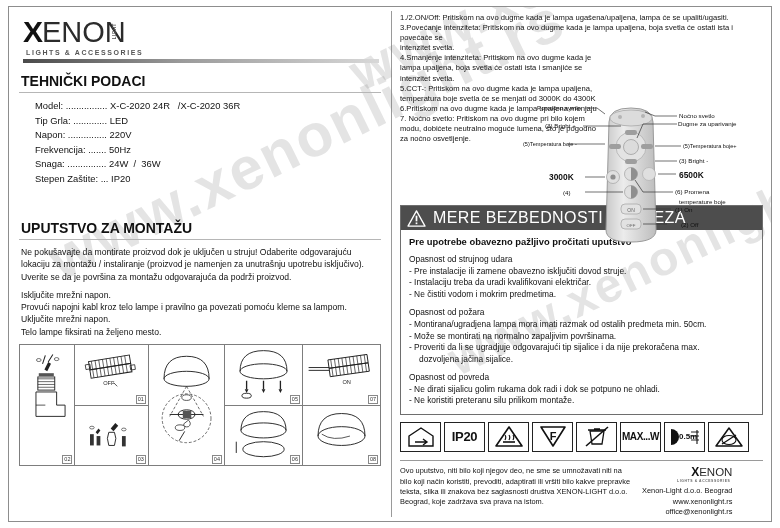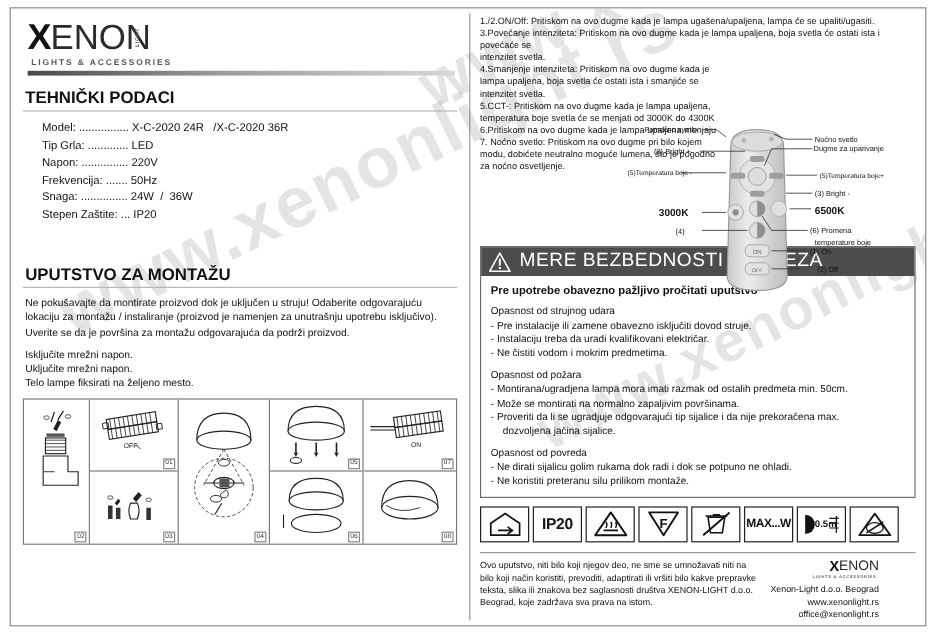--- a/index.html
+++ b/index.html
@@ -143,20 +143,21 @@
       <div class="spec-row"><span class="k">Snaga: ...............</span> <span>24W  /  36W</span></div>
       <div class="spec-row"><span class="k">Stepen Zaštite: ...</span> <span>IP20</span></div>
     </div>
 
     <div class="sec-title" style="margin-top:34px">UPUTSTVO ZA MONTAŽU</div>
     <div class="sec-rule"></div>
 
     <div class="mtxt">
       <p><span>Ne pokušavajte da montirate proizvod dok je uključen u struju! Odaberite odgovarajuću lokaciju za montažu / instaliranje (proizvod je namenjen za unutrašnju upotrebu isključivo).</span><br><span>Uverite se da je površina za montažu odgovarajuća da podrži proizvod.</span></p>
       <p class="tight">Isključite mrežni napon.</p>
+      <p class="tight">Provući napojni kabl kroz telo lampe i pravilno ga povezati pomoću kleme sa lampom.</p>
       <p class="tight">Uključite mrežni napon.</p>
       <p class="tight">Telo lampe fiksirati na željeno mesto.</p>
     </div>
 
     <div class="diagram">
 
       <div class="dcol" style="width:58px">
         <div class="dcell">
           <svg class="dart" viewBox="0 0 58 120">
             <path d="M24 20 l3 -9 M30 18 l5 -8" stroke="#222" fill="none" stroke-width="1.1"></path>

